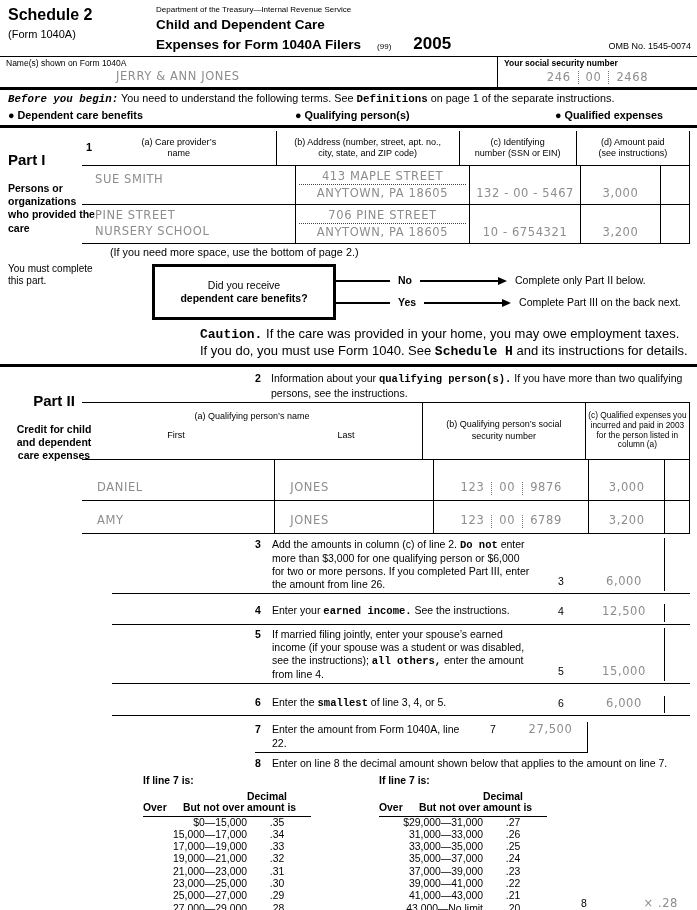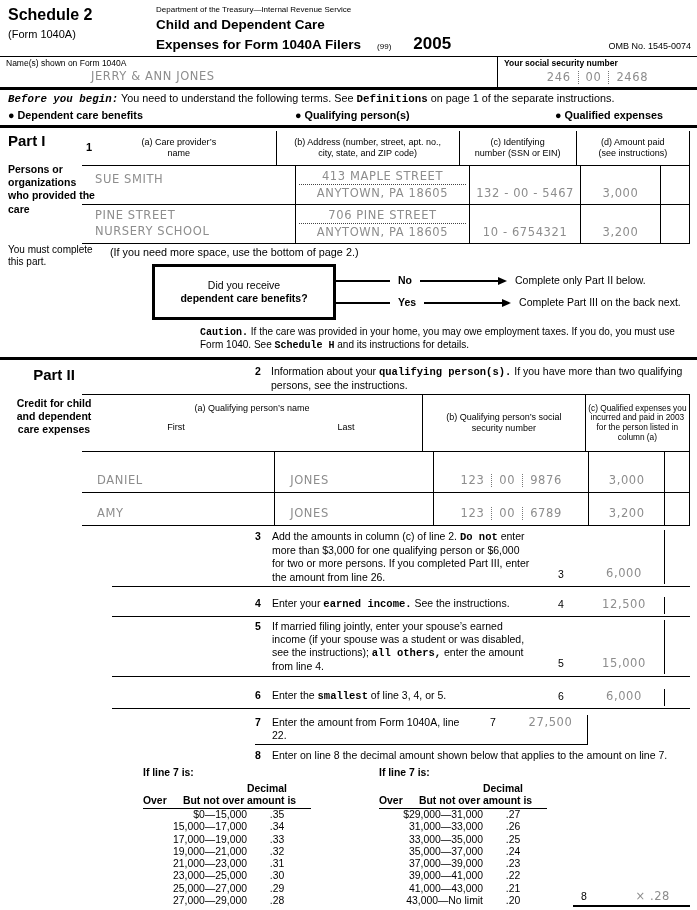--- a/index.html
+++ b/index.html
@@ -20,36 +20,36 @@
   .hdr-dept{font-size:8px;margin-bottom:2px;}
   .hdr-title{font-size:13.5px;font-weight:bold;line-height:1.2;}
   .hdr-row2{display:flex;align-items:baseline;}
   .hdr-99{font-size:8px;margin-left:16px;}
   .hdr-year{font-size:17px;font-weight:bold;margin-left:22px;}
   .hdr-right{width:130px;display:flex;align-items:flex-end;justify-content:flex-end;font-size:9px;padding-bottom:2px;}
 
   .name-row{display:flex;border-top:1px solid #000;height:30px;}
   .name-left{flex:1;padding:1px 0 0 6px;position:relative;}
   .tiny-label{font-size:8.5px;}
-  .name-val{position:absolute;left:91px;top:12px;}
+  .name-val{position:absolute;left:116px;top:12px;}
   .ssn-cell{width:187px;border-left:1px solid #000;padding:1px 6px 0 6px;}
   .ssn-label{font-size:8.5px;font-weight:bold;}
   .ssn-val{margin-top:1px;text-align:center;}
   .ssn-dot{display:inline-block;border-left:1px dotted #777;height:13px;margin:0 7px;vertical-align:middle;}
 
   .before{padding:2px 6px 0 8px;font-size:10.8px;}
   .bullets{display:flex;padding:2px 6px 3px 8px;font-weight:bold;font-size:10.8px;}
   .bullets span{white-space:nowrap;}
   .bullet-1{width:287px;}
   .bullet-2{width:260px;}
 
   
   .part{position:relative;}
   .sidebar{position:absolute;left:8px;width:92px;}
-  .part-label{font-size:15px;font-weight:bold;}
+  .part-label{font-size:15px;font-weight:bold;margin-top:19px;}
   .side-title{font-size:10.5px;font-weight:bold;margin-top:12px;line-height:1.25;}
   .side-note{font-size:10px;margin-top:28px;line-height:1.25;}
 
   
   .p1-table{margin-left:82px;width:608px;}
   .p1-head{display:flex;border-bottom:1px solid #000;height:34px;font-size:9px;text-align:center;}
   .p1-head>div{display:flex;flex-direction:column;justify-content:center;}
   .p1-ca{width:195px;position:relative;border-right:1px solid #000;}
   .p1-num1{position:absolute;left:4px;top:10px;font-size:11px;font-weight:bold;}
   .p1-cb{width:183px;border-right:1px solid #000;}
@@ -72,21 +72,21 @@
   .flow-box{width:178px;border:3px solid #000;text-align:center;font-size:10.5px;
             display:flex;flex-direction:column;justify-content:center;}
   .flow-right{flex:1;display:flex;flex-direction:column;justify-content:space-around;padding:6px 0;}
   .flow-line{display:flex;align-items:center;}
   .fl-seg1{width:54px;border-top:2px solid #000;}
   .fl-label{font-weight:bold;margin:0 8px;}
   .fl-seg2{width:78px;border-top:2px solid #000;}
   .fl-arrow{width:0;height:0;border-left:9px solid #000;border-top:4px solid transparent;border-bottom:4px solid transparent;}
   .fl-text{margin-left:8px;font-size:10.5px;white-space:nowrap;}
 
-  .caution{margin:6px 0 4px 200px;width:488px;font-size:10px;}
+  .caution{margin:6px 0 4px 200px;width:488px;font-size:13px;}
 
   
   .line2{display:flex;margin-left:255px;padding:3px 0 2px 0;width:435px;}
   .line2 .no{font-weight:bold;width:16px;flex:none;}
   .line2 .txt{flex:1;}
 
   .p2-table{margin-left:82px;width:608px;border-top:1px solid #000;}
   .p2-head{display:flex;border-bottom:1px solid #000;height:56px;font-size:9px;text-align:center;}
   .p2-ha{width:340px;border-right:1px solid #000;display:flex;flex-direction:column;}
   .p2-ha-top{padding-top:8px;}
@@ -129,21 +129,21 @@
   .dec-title{font-weight:bold;margin-bottom:4px;}
   .dec-heads{display:flex;font-weight:bold;line-height:1.1;align-items:flex-end;border-bottom:1px solid #000;padding-bottom:2px;}
   .dh-over{width:40px;}
   .dh-but{width:64px;}
   .dh-dec{width:64px;}
   .dec-row{display:flex;line-height:1.18;}
   .dec-range{width:104px;text-align:right;}
   .dec-val{width:60px;text-align:center;}
   .l8box{align-self:flex-end;margin-left:auto;width:150px;border-bottom:2px solid #000;display:flex;align-items:baseline;padding-bottom:2px;}
   .l8box .no8{padding-left:8px;}
-  .l8box .x28{margin-left:auto;margin-right:20px;}
+  .l8box .x28{margin-left:auto;margin-right:12px;}
 </style>
 </head>
 <body>
 
 <div class="page">
 
   <div class="hdr">
     <div class="hdr-left">
       <div class="hdr-sched">Schedule 2</div>
       <div class="hdr-form">(Form 1040A)</div>

